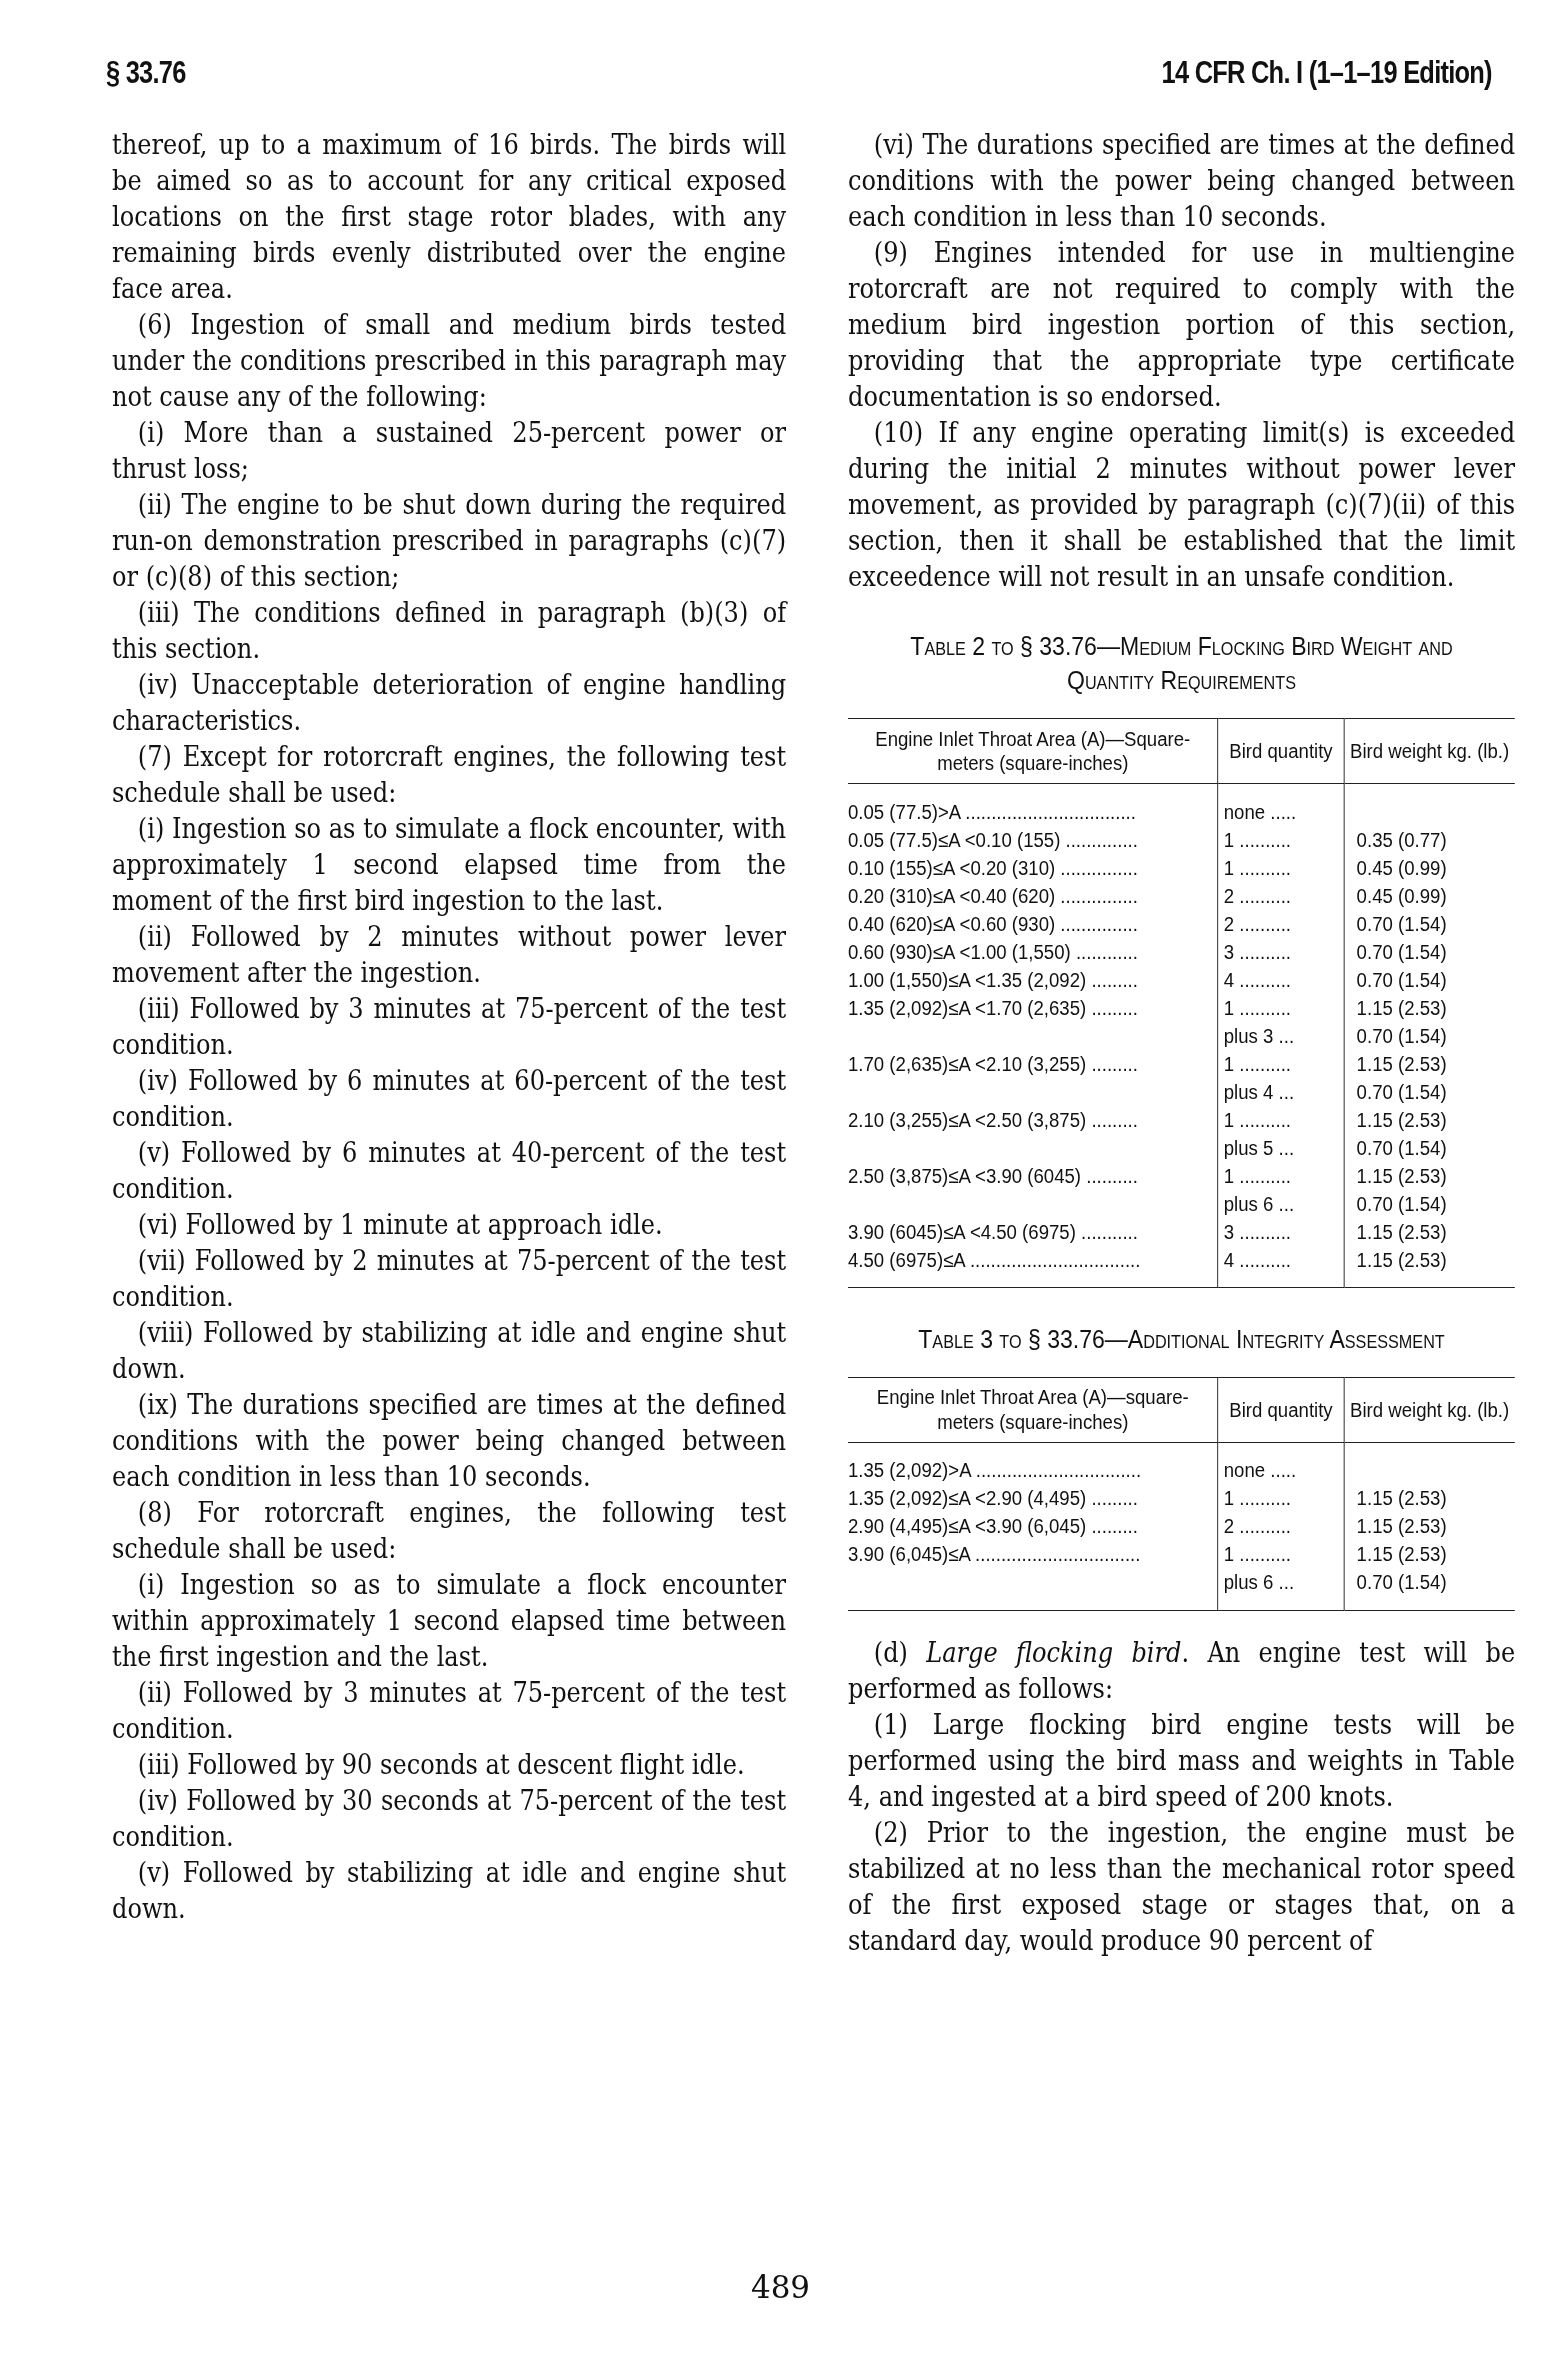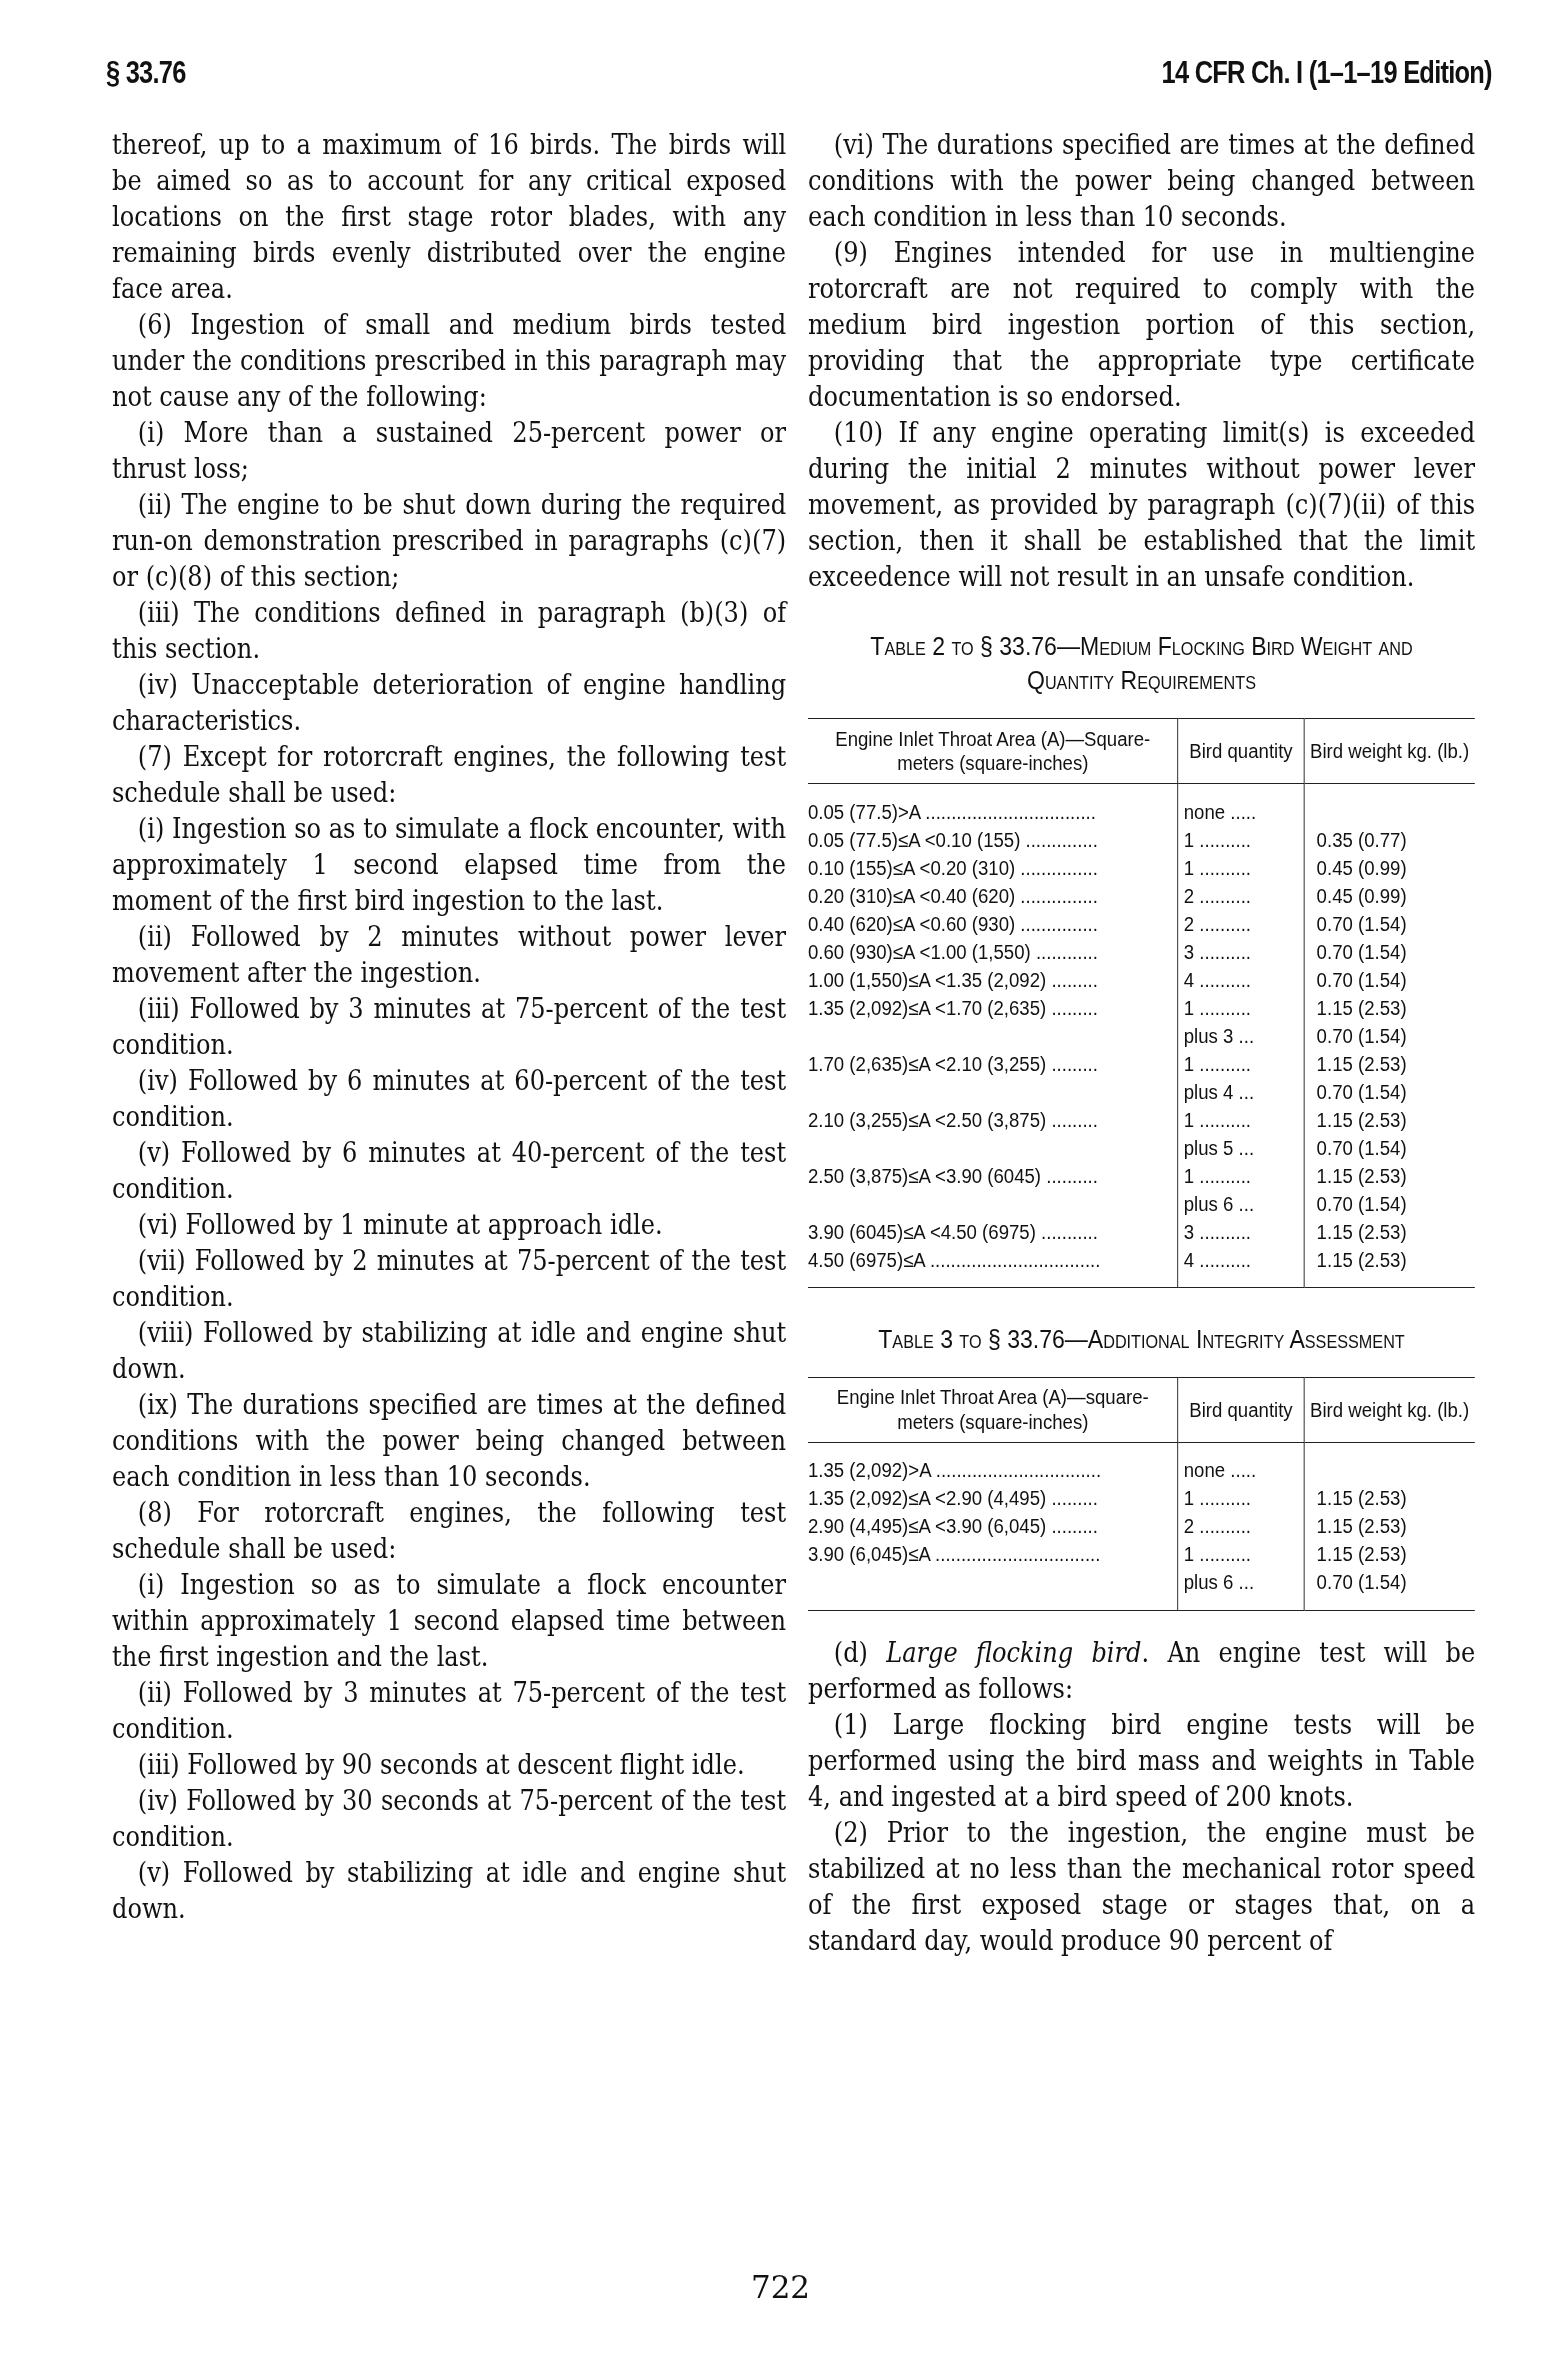--- a/index.html
+++ b/index.html
@@ -2,21 +2,21 @@
 <html style="font-size:15px"><head>
 <meta charset="utf-8">
 <style>
   html, body { margin: 0; padding: 0; background: #ffffff; }
   body { width: 1561px; height: 2366px; position: relative; overflow: hidden; color: #111; }
   .header { position: absolute; top: 55px; left: 106px; width: 1386px; height: 47px; }
   .hdr-left { position: absolute; left: 0; top: 0; font-family: "Liberation Sans", sans-serif; font-weight: bold; font-size: 31px; letter-spacing: -0.9px; transform: scaleX(0.82); transform-origin: left top; }
   .hdr-right { position: absolute; right: 0; top: 0; font-family: "Liberation Sans", sans-serif; font-weight: bold; font-size: 31px; letter-spacing: -0.9px; transform: scaleX(0.82); transform-origin: right top; }
   .col { position: absolute; top: 127px; width: 674px; font-family: "DejaVu Serif", serif; font-size: 28px; line-height: 36px; }
   .col-left { left: 112px; }
-  .col-right { left: 808px; width: 667px; }
+  .col-right { left: 848px; width: 667px; }
   .col p { margin: 0; text-align: justify; text-indent: 30px; transform-origin: left top; }
   .col p.noindent { text-indent: 0; }
   .serif-cond { transform: scaleX(0.86); transform-origin: left top; width: 116.3%; }
   .tbl-title { font-family: "Liberation Sans", sans-serif; font-size: 25.6px; text-align: center; line-height: 34px; margin: 34px 0 21px 0; font-variant: small-caps; transform: scaleX(0.9); transform-origin: center top; }
   table.data { border-collapse: collapse; width: 667px; font-family: "Liberation Sans", sans-serif; font-size: 20px; line-height: 28px; transform: scaleX(0.93); transform-origin: left top; width: 717px; }
   table.data th { font-weight: normal; text-align: center; border-top: 1.9px solid #222; border-bottom: 1.9px solid #222; padding: 7.6px 3.8px 7.6px 3.8px; line-height: 24.6px; vertical-align: middle; }
   table.data th + th, table.data td + td { border-left: 1.9px solid #222; }
   table.data td { padding: 0 5.7px; white-space: nowrap; vertical-align: top; }
   table.data tbody tr.first td { padding-top: 13.2px; }
   table.data tbody tr.last td { padding-bottom: 13.2px; border-bottom: 1.9px solid #222; }
@@ -204,14 +204,14 @@
       </tbody>
   </table>
 
   <div class="serif-cond" style="margin-top:24.6px;">
     <p><span>(d) </span><em>Large flocking bird</em><span>. An engine test will be performed as follows:</span></p>
     <p>(1) Large flocking bird engine tests will be performed using the bird mass and weights in Table 4, and ingested at a bird speed of 200 knots.</p>
     <p>(2) Prior to the ingestion, the engine must be stabilized at no less than the mechanical rotor speed of the first exposed stage or stages that, on a standard day, would produce 90 percent of</p>
   </div>
 </div>
 
-<div class="page-num">722</div>
+<div class="page-num">489</div>
 
 
 </body></html>

